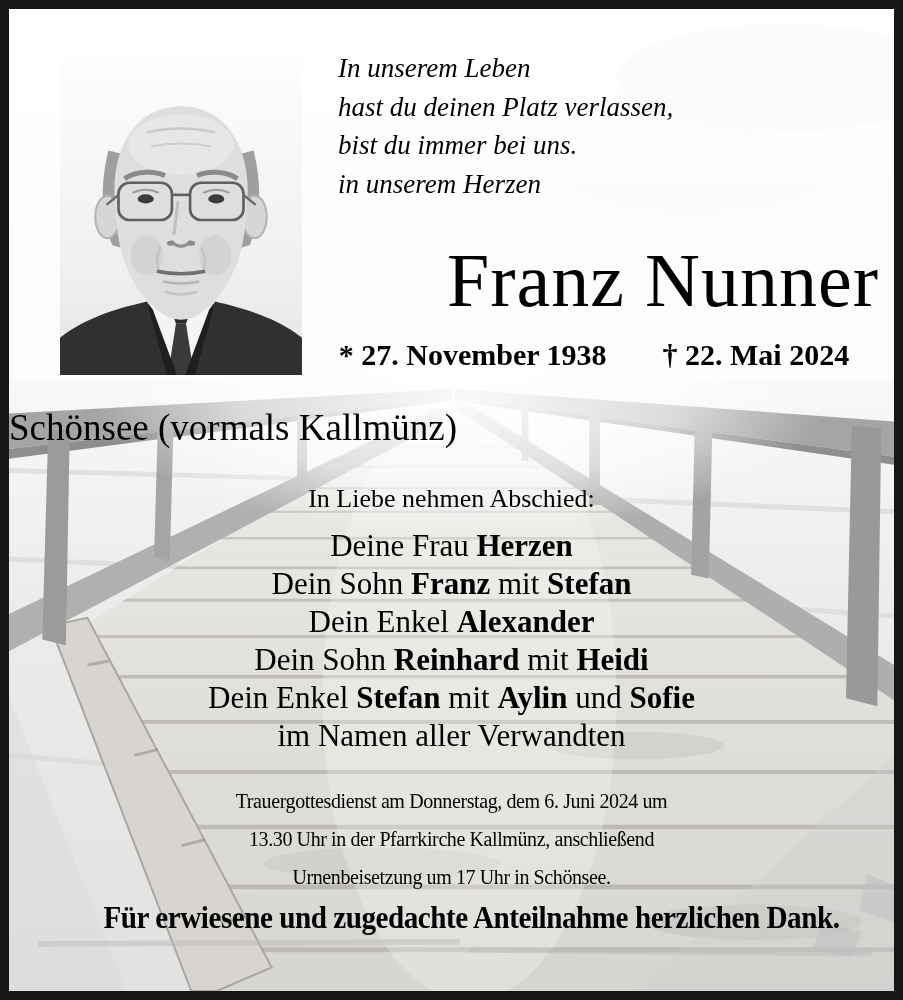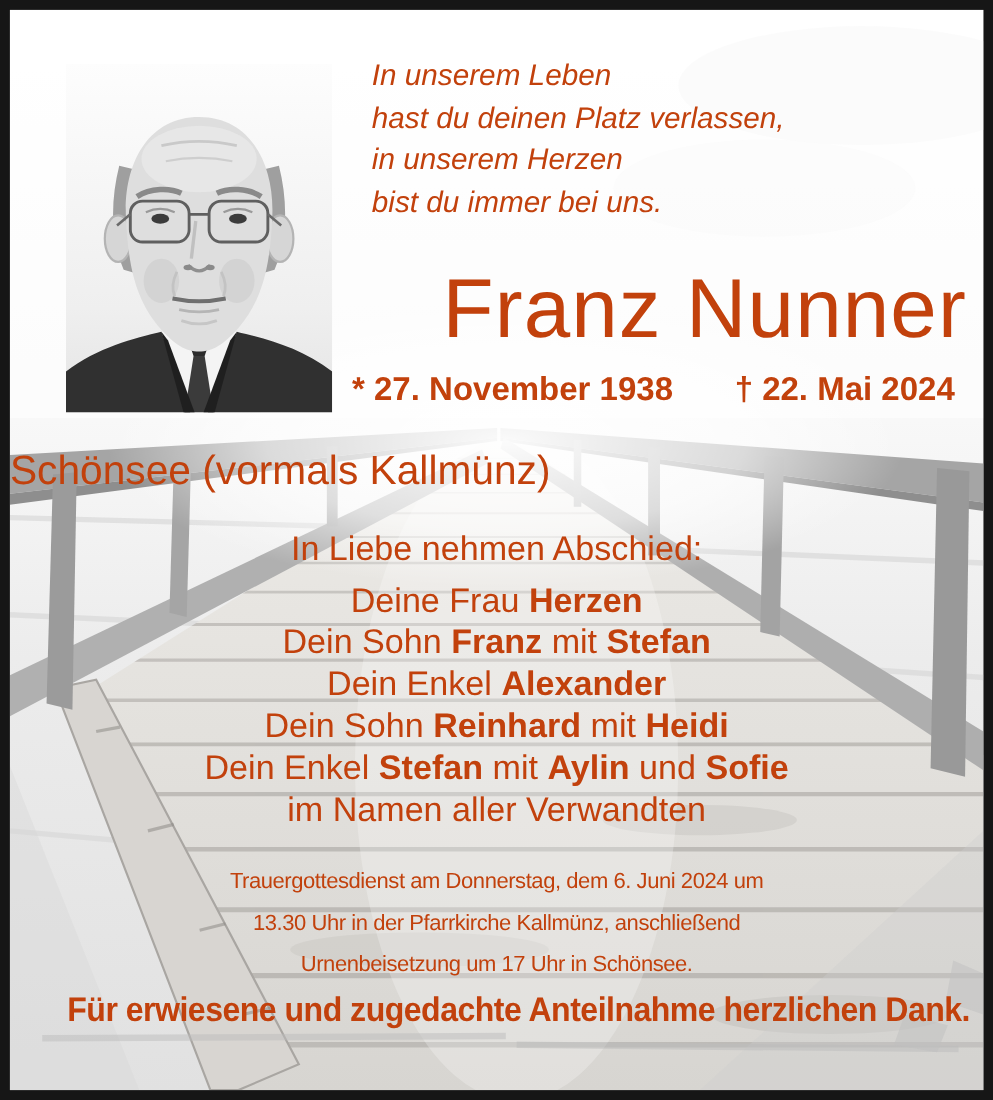--- a/index.html
+++ b/index.html
@@ -3,38 +3,38 @@
 <meta charset="utf-8">
 <style>
   html,body{margin:0;padding:0;background:#888;}
   .notice{
     position:relative;
     width:903px;height:1000px;
     box-sizing:border-box;
     border:9px solid #161616;
     background:#fff;
     overflow:hidden;
-    font-family:Liberation Sans, sans-serif;
-    color:#c2410c;
+    font-family:Liberation Serif, serif;
+    color:#000000;
   }
   .bg{position:absolute;left:0;top:0;width:885px;height:982px;}
   .photo{position:absolute;left:51px;top:49px;width:242px;height:317px;}
   .photo svg{width:100%;height:100%;display:block;}
   .poem{position:absolute;left:329px;top:40px;width:540px;
         font-style:italic;font-size:27px;line-height:38.5px;text-align:left;}
   .name{position:absolute;left:300px;top:228px;width:570px;margin:0;
         font-size:76px;font-weight:400;line-height:1.15;text-align:right;
         letter-spacing:1px;white-space:nowrap;}
   .dates{position:absolute;left:300px;top:329px;width:570px;
          display:flex;justify-content:center;gap:56px;
          font-size:30px;font-weight:700;white-space:nowrap;}
   .residence{position:absolute;left:0;top:400px;width:885px;
              font-size:37px;line-height:38px;text-align:left;}
   .farewell{position:absolute;left:0;top:471px;width:885px;
-            font-size:31px;line-height:38px;text-align:center;}
+            font-size:26px;line-height:38px;text-align:center;}
   .mourners{position:absolute;left:0;top:518px;width:885px;
             font-size:31px;line-height:38px;text-align:center;}
   .mourners .b{font-weight:700;}
   .service{position:absolute;left:0;top:773px;width:885px;
            font-size:20px;line-height:38px;text-align:center;letter-spacing:-0.4px;}
   .thanks{position:absolute;left:0;top:890px;width:885px;
           font-size:31px;font-weight:700;line-height:38px;text-align:center;padding-left:20px;}
   .thanks span{display:inline-block;transform:scaleX(0.94);transform-origin:50% 50%;
                letter-spacing:-0.5px;white-space:nowrap;}
 </style>
@@ -202,22 +202,22 @@
       <ellipse cx="130" cy="184" rx="4" ry="2.5" fill="#8a8a8a"></ellipse>
 
       <path d="M96,212 Q120,217 144,212" fill="none" stroke="#6f6f6f" stroke-width="3.5"></path>
       <path d="M102,222 Q120,226 138,222" fill="none" stroke="#b5b5b5" stroke-width="2.5"></path>
     </svg>
   </div>
 
   <div class="poem">
       <div class="pline">In unserem Leben</div>
       <div class="pline">hast du deinen Platz verlassen,</div>
+      <div class="pline">bist du immer bei uns.</div>
       <div class="pline">in unserem Herzen</div>
-      <div class="pline">bist du immer bei uns.</div>
     </div>
 
   <h1 class="name">Franz Nunner</h1>
   <div class="dates">
     <span>* 27. November 1938</span>
     <span>† 22. Mai 2024</span>
   </div>
 
   <div class="residence">Schönsee (vormals Kallmünz)</div>
   <div class="farewell">In Liebe nehmen Abschied:</div>

